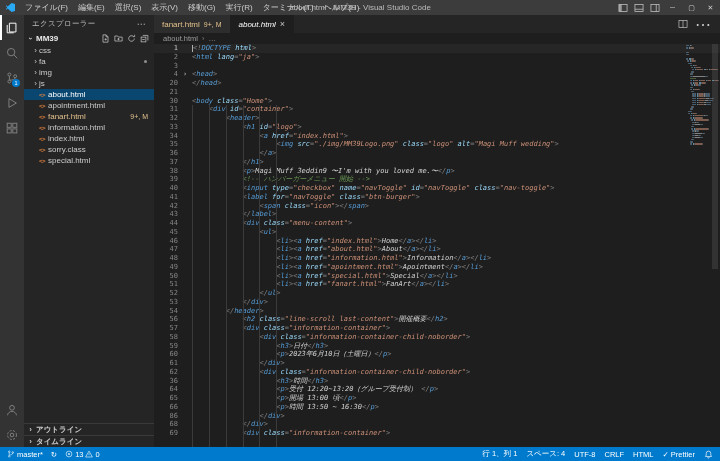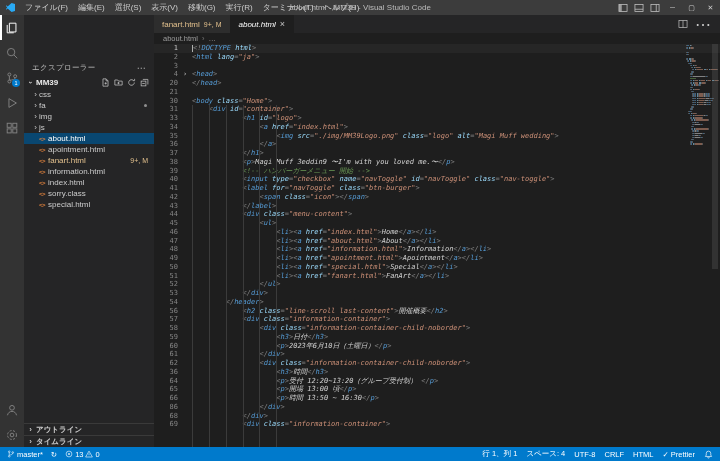--- a/index.html
+++ b/index.html
@@ -25,21 +25,21 @@
   
   .activitybar { width:24px; background:#333333; display:flex; flex-direction:column; align-items:center; flex:none; }
   .ab-item { width:24px; height:25px; display:flex; align-items:center; justify-content:center; position:relative; color:#818181; border-left:2px solid transparent; border-right:2px solid transparent; }
   .ab-item.active { color:#ffffff; border-left-color:#ffffff; }
   .ab-item svg { stroke:currentColor; fill:none; stroke-width:1.1; }
   .ab-badge { position:absolute; bottom:3px; right:2px; min-width:8px; height:8px; border-radius:5px; background:#007acc; color:#fff; font-size:5.5px; line-height:8px; text-align:center; padding:0 1px; }
   .ab-spacer { margin-top:auto; }
 
   
   .sidebar { width:130px; background:#252526; display:flex; flex-direction:column; font-size:8px; color:#cccccc; flex:none; min-height:0; }
-  .sb-header { height:17px; display:flex; align-items:center; padding:0 8px; font-size:7.5px; color:#bbbbbb; letter-spacing:.3px; flex:none;margin-top:44px; }
+  .sb-header { height:17px; display:flex; align-items:center; padding:0 8px; font-size:7.5px; color:#bbbbbb; letter-spacing:.3px; flex:none; }
   .sb-dots { margin-left:auto; font-size:9px; color:#cccccc; }
   .sb-section { height:13px; display:flex; align-items:center; gap:2px; font-weight:bold; font-size:8px; color:#e8e8e8; padding-left:3px; flex:none; }
   .sb-actions { margin-left:auto; display:flex; align-items:center; gap:4px; padding-right:5px; color:#c5c5c5; }
   .sb-actions svg { stroke:currentColor; fill:none; stroke-width:1.3; }
   .chev { width:7px; text-align:center; color:#c5c5c5; font-size:8px; display:inline-block; flex:none; }
   .chev.down { transform:rotate(90deg); }
   .tree { flex:none; }
   .tree-row { height:11px; display:flex; align-items:center; padding-left:8px; white-space:nowrap; }
   .tree-row.selected { background:#094771; color:#ffffff; }
   .fico { width:9px; flex:none; color:#e0823d; font-size:6px; font-weight:bold; letter-spacing:-.5px; }
@@ -311,20 +311,21 @@
         <div class="guide" style="left:122px"></div>
         <div id="code">
             <div class="code-line current"><span class="ln">1</span><span class="fold"></span><span class="ctext"><span class="cursor"></span><span class="tk-p">&lt;!</span><span class="tk-t">DOCTYPE</span><span class="tk-x"> </span><span class="tk-a">html</span><span class="tk-p">&gt;</span></span></div>
             <div class="code-line"><span class="ln">2</span><span class="fold"></span><span class="ctext"><span class="tk-p">&lt;</span><span class="tk-t">html</span><span class="tk-x"> </span><span class="tk-a">lang</span><span class="tk-p">=</span><span class="tk-s">"ja"</span><span class="tk-p">&gt;</span></span></div>
             <div class="code-line"><span class="ln">3</span><span class="fold"></span><span class="ctext"></span></div>
             <div class="code-line"><span class="ln">4</span><span class="fold">›</span><span class="ctext"><span class="tk-p">&lt;</span><span class="tk-t">head</span><span class="tk-p">&gt;</span></span></div>
             <div class="code-line"><span class="ln">20</span><span class="fold"></span><span class="ctext"><span class="tk-p">&lt;/</span><span class="tk-t">head</span><span class="tk-p">&gt;</span></span></div>
             <div class="code-line"><span class="ln">21</span><span class="fold"></span><span class="ctext"></span></div>
             <div class="code-line"><span class="ln">30</span><span class="fold"></span><span class="ctext"><span class="tk-p">&lt;</span><span class="tk-t">body</span><span class="tk-x"> </span><span class="tk-a">class</span><span class="tk-p">=</span><span class="tk-s">"Home"</span><span class="tk-p">&gt;</span></span></div>
             <div class="code-line"><span class="ln">31</span><span class="fold"></span><span class="ctext"><span class="tk-x">    </span><span class="tk-p">&lt;</span><span class="tk-t">div</span><span class="tk-x"> </span><span class="tk-a">id</span><span class="tk-p">=</span><span class="tk-s">"container"</span><span class="tk-p">&gt;</span></span></div>
+            <div class="code-line"><span class="ln">32</span><span class="fold"></span><span class="ctext"><span class="tk-x">        </span><span class="tk-p">&lt;</span><span class="tk-t">header</span><span class="tk-p">&gt;</span></span></div>
             <div class="code-line"><span class="ln">33</span><span class="fold"></span><span class="ctext"><span class="tk-x">            </span><span class="tk-p">&lt;</span><span class="tk-t">h1</span><span class="tk-x"> </span><span class="tk-a">id</span><span class="tk-p">=</span><span class="tk-s">"logo"</span><span class="tk-p">&gt;</span></span></div>
             <div class="code-line"><span class="ln">34</span><span class="fold"></span><span class="ctext"><span class="tk-x">                </span><span class="tk-p">&lt;</span><span class="tk-t">a</span><span class="tk-x"> </span><span class="tk-a">href</span><span class="tk-p">=</span><span class="tk-s">"index.html"</span><span class="tk-p">&gt;</span></span></div>
             <div class="code-line"><span class="ln">35</span><span class="fold"></span><span class="ctext"><span class="tk-x">                    </span><span class="tk-p">&lt;</span><span class="tk-t">img</span><span class="tk-x"> </span><span class="tk-a">src</span><span class="tk-p">=</span><span class="tk-s">"./img/MM39Logo.png"</span><span class="tk-x"> </span><span class="tk-a">class</span><span class="tk-p">=</span><span class="tk-s">"logo"</span><span class="tk-x"> </span><span class="tk-a">alt</span><span class="tk-p">=</span><span class="tk-s">"Magi Muff wedding"</span><span class="tk-p">&gt;</span></span></div>
             <div class="code-line"><span class="ln">36</span><span class="fold"></span><span class="ctext"><span class="tk-x">                </span><span class="tk-p">&lt;/</span><span class="tk-t">a</span><span class="tk-p">&gt;</span></span></div>
             <div class="code-line"><span class="ln">37</span><span class="fold"></span><span class="ctext"><span class="tk-x">            </span><span class="tk-p">&lt;/</span><span class="tk-t">h1</span><span class="tk-p">&gt;</span></span></div>
             <div class="code-line"><span class="ln">38</span><span class="fold"></span><span class="ctext"><span class="tk-x">            </span><span class="tk-p">&lt;</span><span class="tk-t">p</span><span class="tk-p">&gt;</span><span class="tk-x">Magi Muff 3eddin9 〜I'm with you loved me.〜</span><span class="tk-p">&lt;/</span><span class="tk-t">p</span><span class="tk-p">&gt;</span></span></div>
             <div class="code-line"><span class="ln">39</span><span class="fold"></span><span class="ctext"><span class="tk-x">            </span><span class="tk-c">&lt;!-- ハンバーガーメニュー 開始 --&gt;</span></span></div>
             <div class="code-line"><span class="ln">40</span><span class="fold"></span><span class="ctext"><span class="tk-x">            </span><span class="tk-p">&lt;</span><span class="tk-t">input</span><span class="tk-x"> </span><span class="tk-a">type</span><span class="tk-p">=</span><span class="tk-s">"checkbox"</span><span class="tk-x"> </span><span class="tk-a">name</span><span class="tk-p">=</span><span class="tk-s">"navToggle"</span><span class="tk-x"> </span><span class="tk-a">id</span><span class="tk-p">=</span><span class="tk-s">"navToggle"</span><span class="tk-x"> </span><span class="tk-a">class</span><span class="tk-p">=</span><span class="tk-s">"nav-toggle"</span><span class="tk-p">&gt;</span></span></div>
             <div class="code-line"><span class="ln">41</span><span class="fold"></span><span class="ctext"><span class="tk-x">            </span><span class="tk-p">&lt;</span><span class="tk-t">label</span><span class="tk-x"> </span><span class="tk-a">for</span><span class="tk-p">=</span><span class="tk-s">"navToggle"</span><span class="tk-x"> </span><span class="tk-a">class</span><span class="tk-p">=</span><span class="tk-s">"btn-burger"</span><span class="tk-p">&gt;</span></span></div>
             <div class="code-line"><span class="ln">42</span><span class="fold"></span><span class="ctext"><span class="tk-x">                </span><span class="tk-p">&lt;</span><span class="tk-t">span</span><span class="tk-x"> </span><span class="tk-a">class</span><span class="tk-p">=</span><span class="tk-s">"icon"</span><span class="tk-p">&gt;&lt;/</span><span class="tk-t">span</span><span class="tk-p">&gt;</span></span></div>

